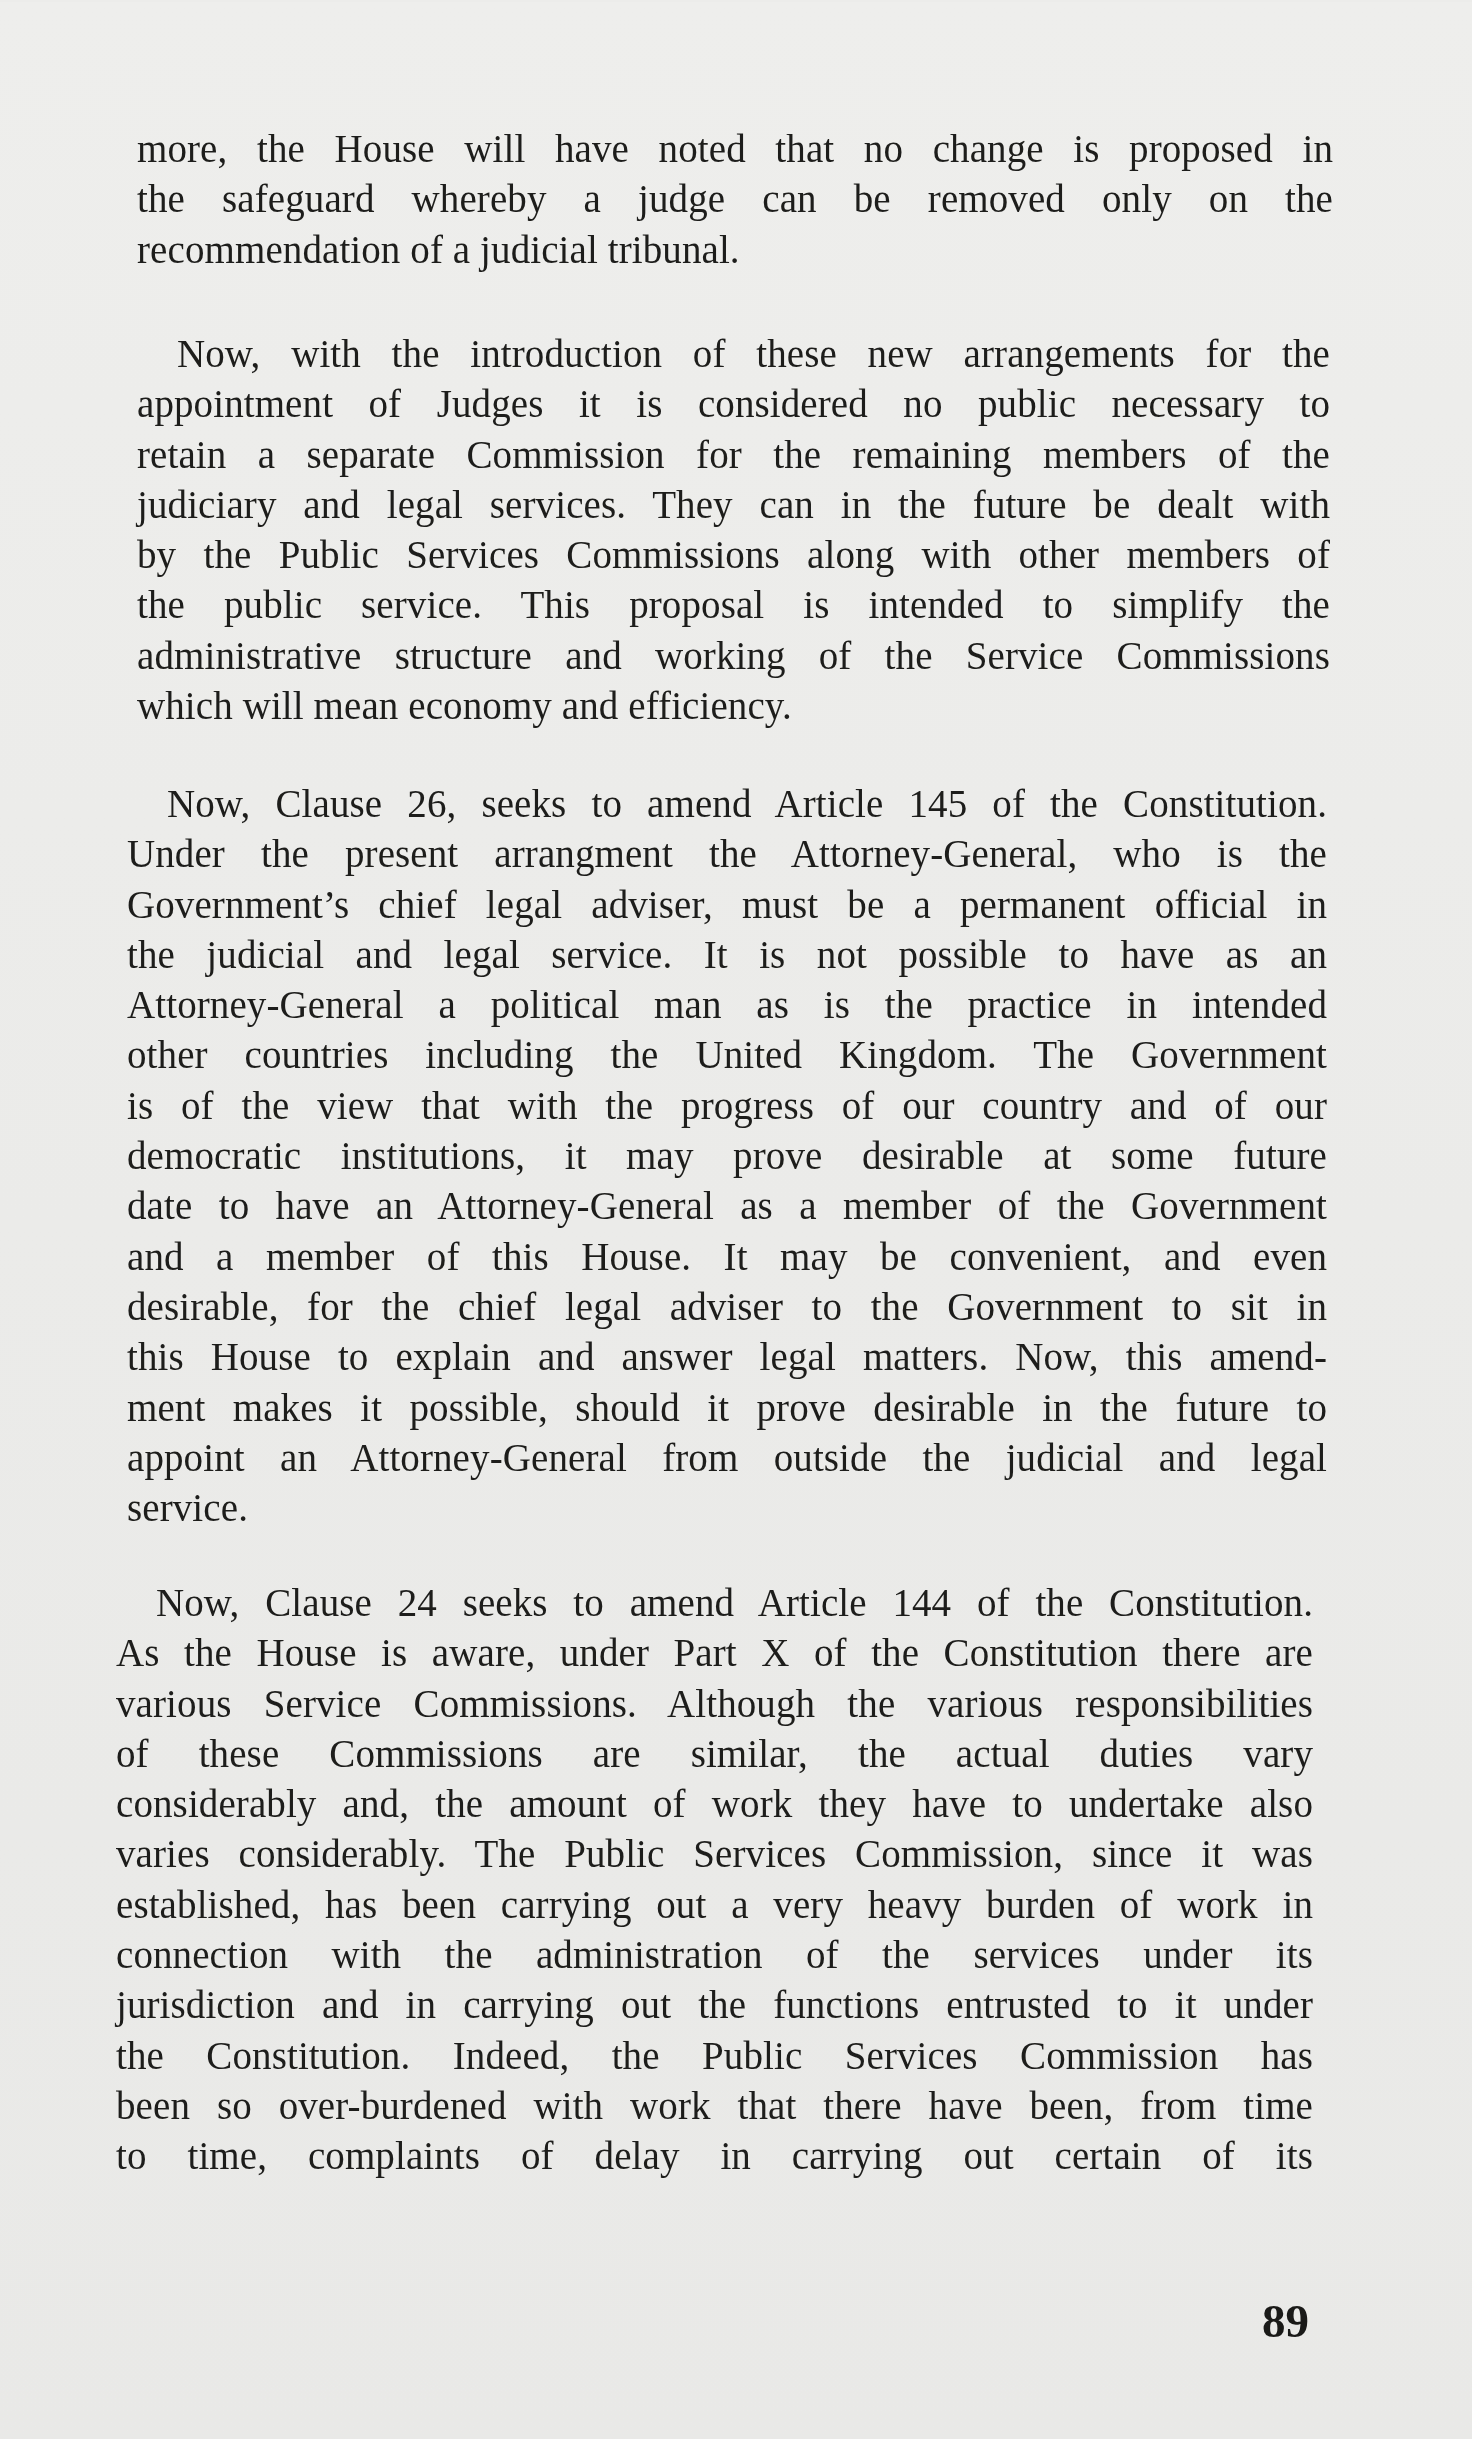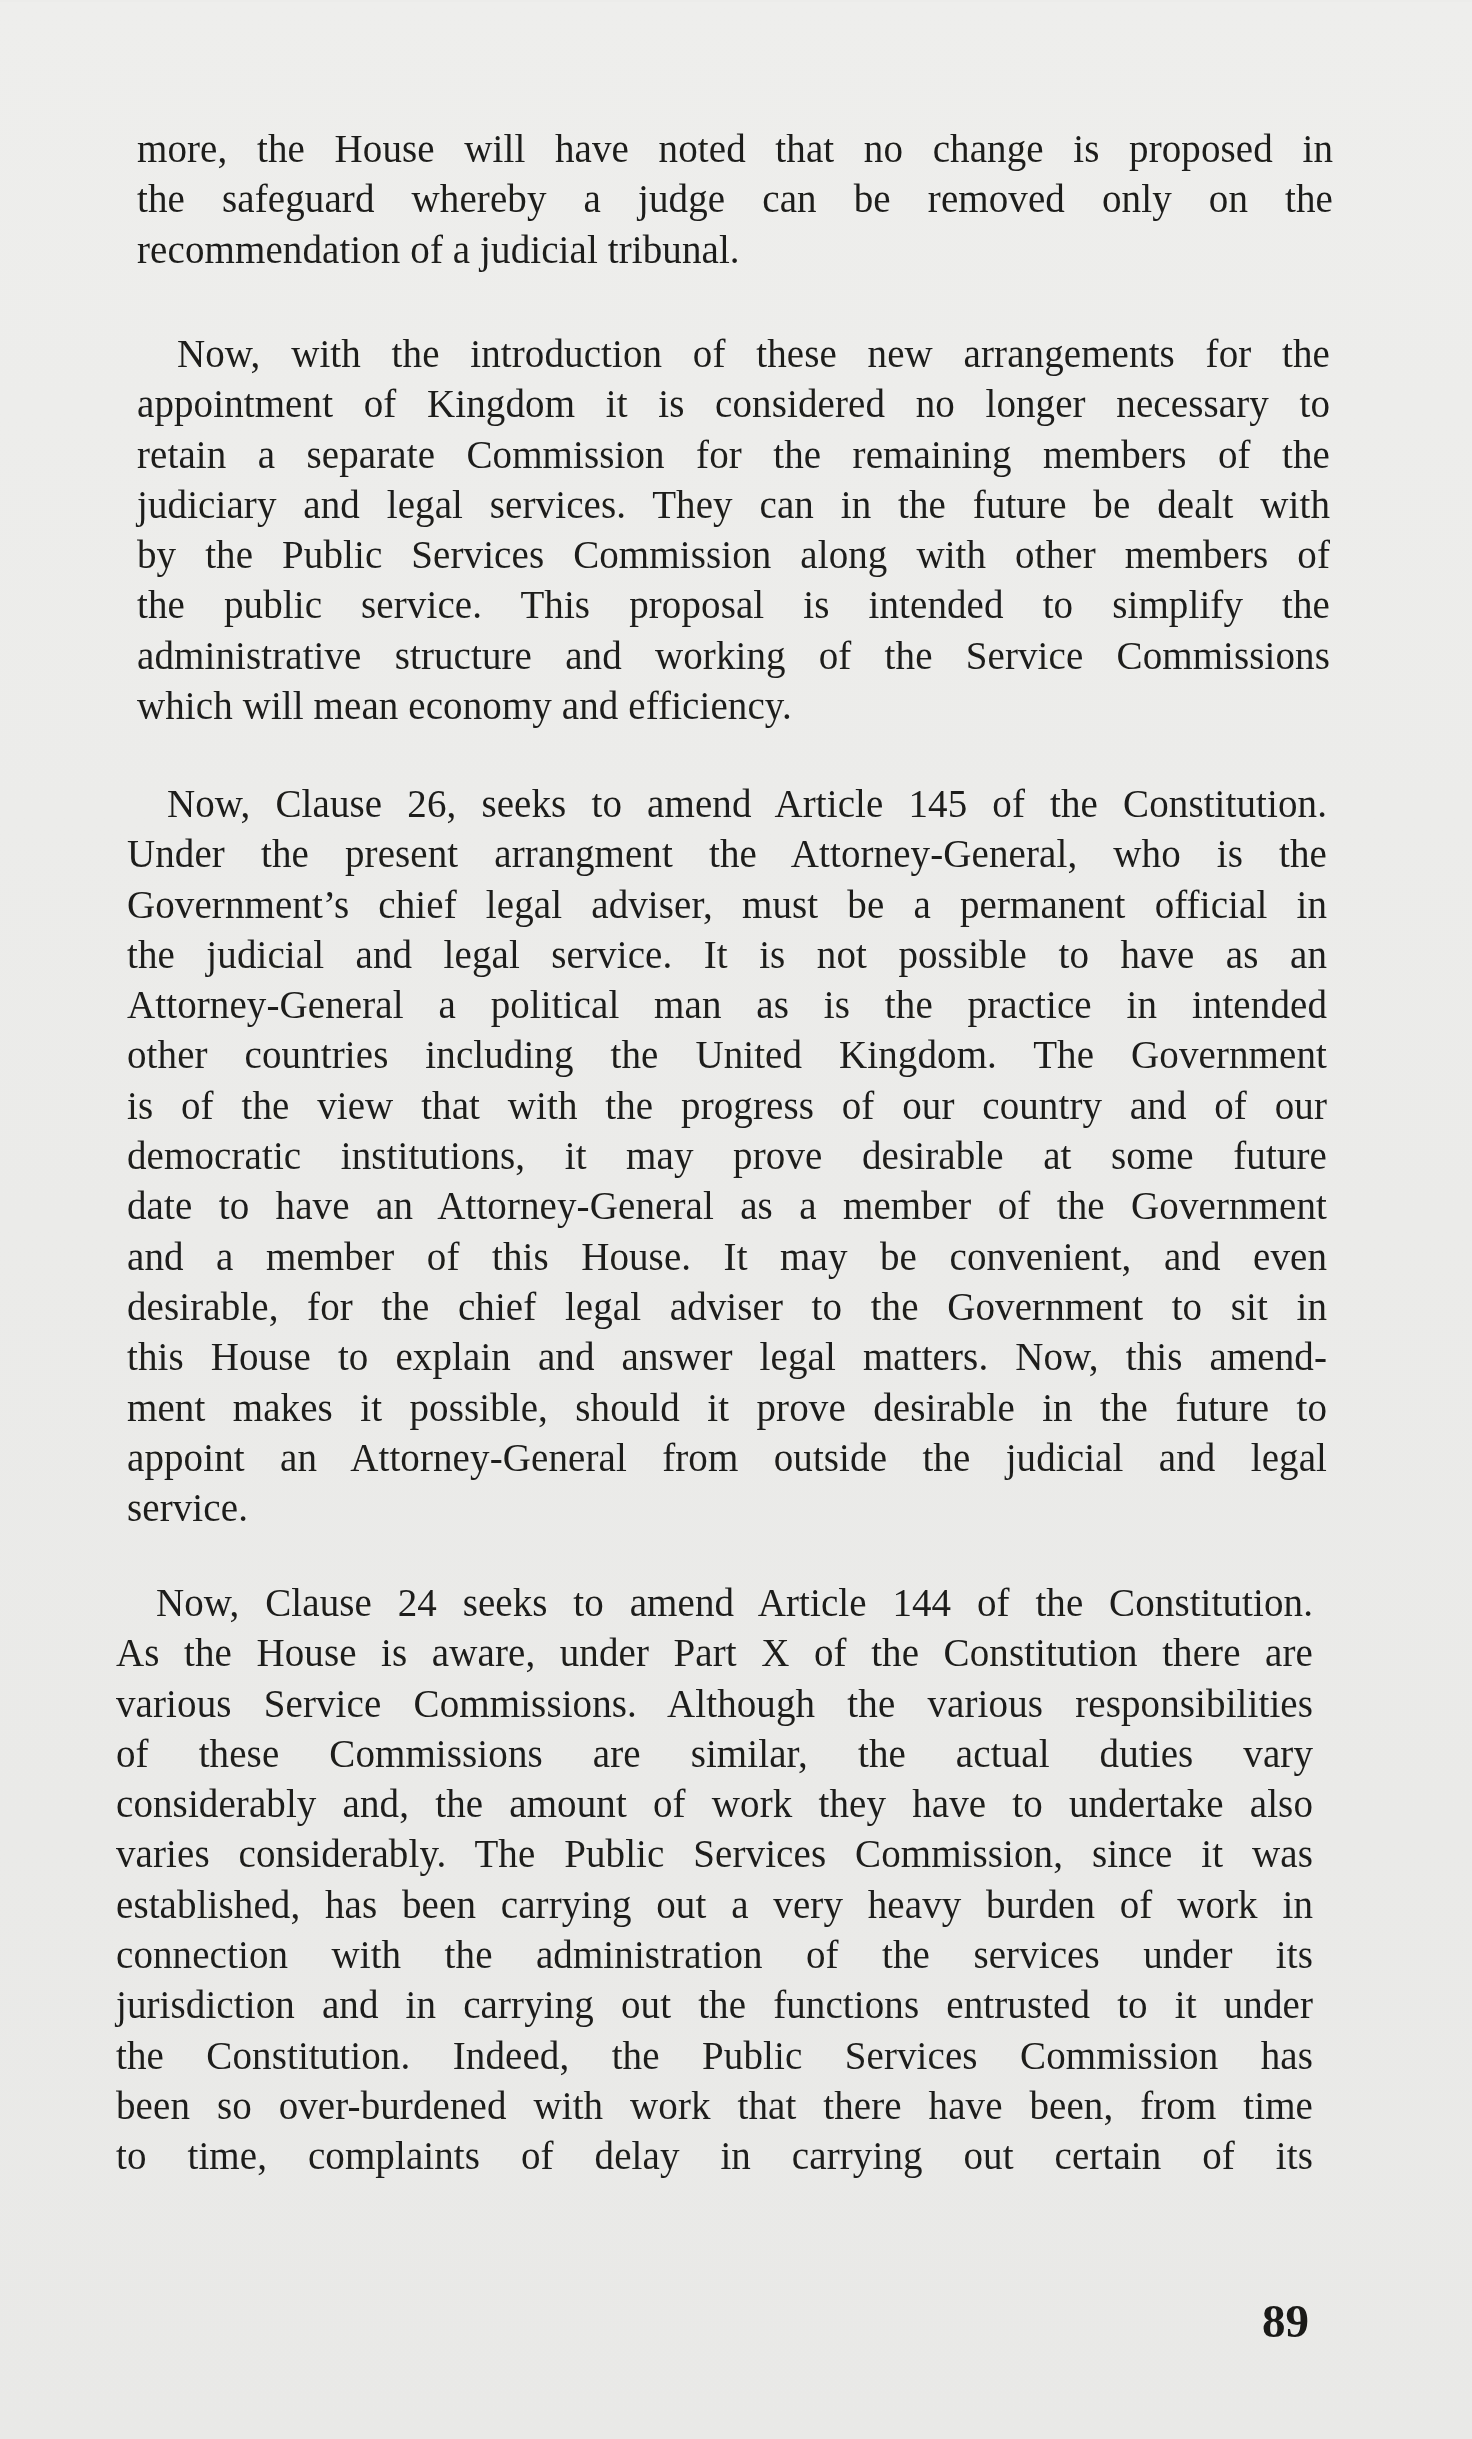--- a/index.html
+++ b/index.html
@@ -62,24 +62,24 @@
 <div class="page">
 
   <div class="para" id="p1">
     <span class="line">more, the House will have noted that no change is proposed in</span>
     <span class="line">the safeguard whereby a judge can be removed only on the</span>
     <span class="line last">recommendation of a judicial tribunal.</span>
   </div>
 
   <div class="para" id="p2">
     <span class="line indent">Now, with the introduction of these new arrangements for the</span>
-    <span class="line">appointment of Kingdom it is considered no longer necessary to</span>
+    <span class="line">appointment of Judges it is considered no public necessary to</span>
     <span class="line">retain a separate Commission for the remaining members of the</span>
     <span class="line">judiciary and legal services. They can in the future be dealt with</span>
-    <span class="line">by the Public Services Commission along with other members of</span>
+    <span class="line">by the Public Services Commissions along with other members of</span>
     <span class="line">the public service. This proposal is intended to simplify the</span>
     <span class="line">administrative structure and working of the Service Commissions</span>
     <span class="line last">which will mean economy and efficiency.</span>
   </div>
 
   <div class="para" id="p3">
     <span class="line indent">Now, Clause 26, seeks to amend Article 145 of the Constitution.</span>
     <span class="line">Under the present arrangment the Attorney-General, who is the</span>
     <span class="line">Government’s chief legal adviser, must be a permanent official in</span>
     <span class="line">the judicial and legal service. It is not possible to have as an</span>

